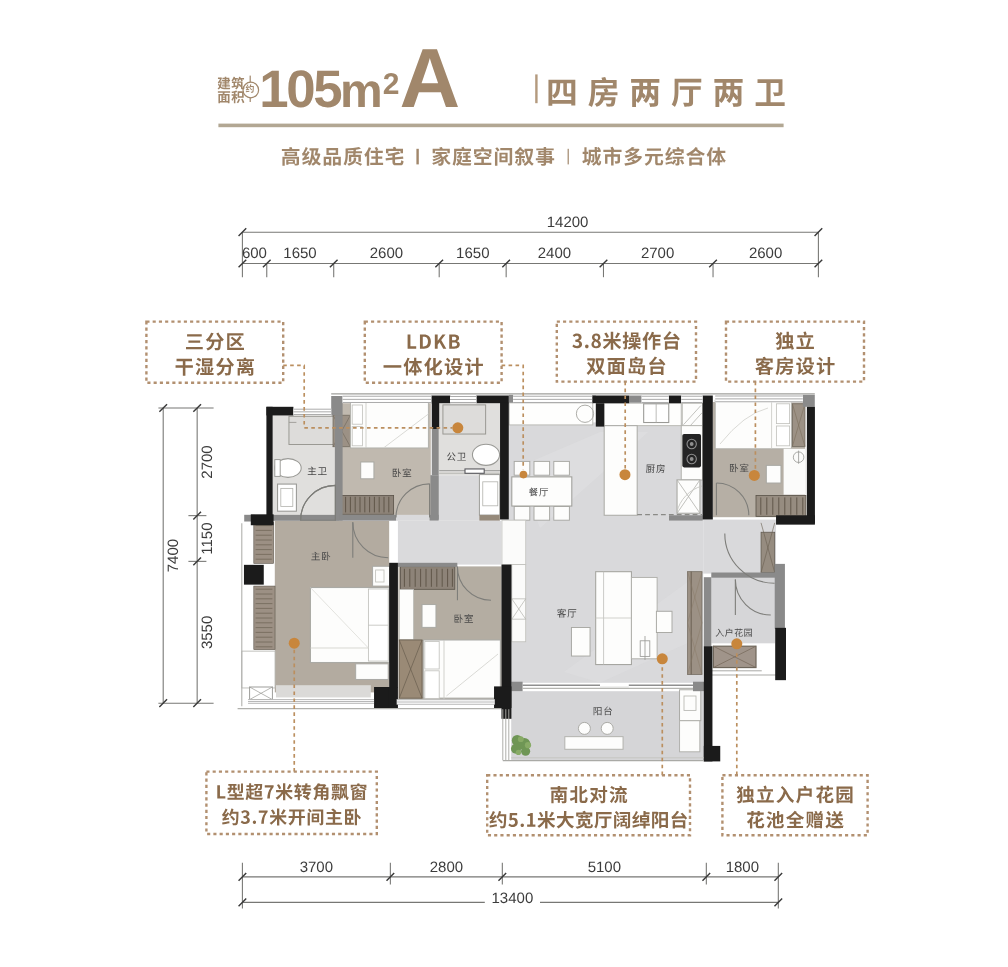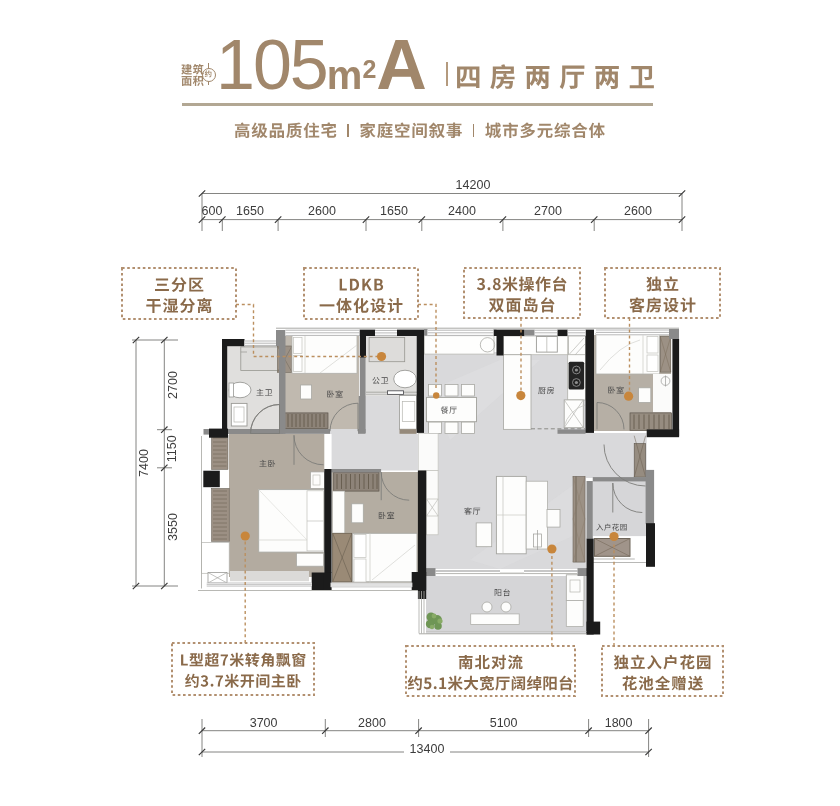--- a/index.html
+++ b/index.html
@@ -9,21 +9,21 @@
   .bz{color:#a1876b;}
 </style>
 </head>
 <body>
 <div id="page">
 
   <div class="abs" style="left:207.5px;top:63px;width:1px;height:22px;background:#a1876b;"></div>
   <div class="abs" style="left:202.3px;top:68px;width:12px;height:12px;border:1px solid #a1876b;border-radius:50%;background:#fff;"></div>
 
   <div class="abs bz" style="left:216px;top:25px;white-space:nowrap;">
-    <span style="font-size:70px;font-weight:normal;letter-spacing:-2px;margin-top:47px;">105</span><span style="font-size:40px;font-weight:bold;">m</span><span style="font-size:25px;font-weight:bold;position:relative;top:-11px;">2</span><span style="font-size:70px;font-weight:bold;">A</span>
+    <span style="font-size:44px;font-weight:bold;letter-spacing:-2px;margin-top:47px;">105</span><span style="font-size:40px;font-weight:bold;">m</span><span style="font-size:25px;font-weight:bold;position:relative;top:-11px;">2</span><span style="font-size:70px;font-weight:bold;">A</span>
   </div>
 
   <div class="abs" style="left:446px;top:62px;width:2px;height:24px;background:#b49a7e;"></div>
 
   <div class="abs" style="left:182px;top:103px;width:471px;height:2.5px;background:#b2a793;"></div>
   <div class="abs" style="left:347.2px;top:123.5px;width:1.5px;height:13px;background:#a1876b;"></div>
   <div class="abs" style="left:472.6px;top:123.5px;width:1.5px;height:13px;background:#a1876b;"></div>
 
   <svg class="abs" style="left:0;top:0;" width="840" height="806" viewBox="0 0 840 806">
 

